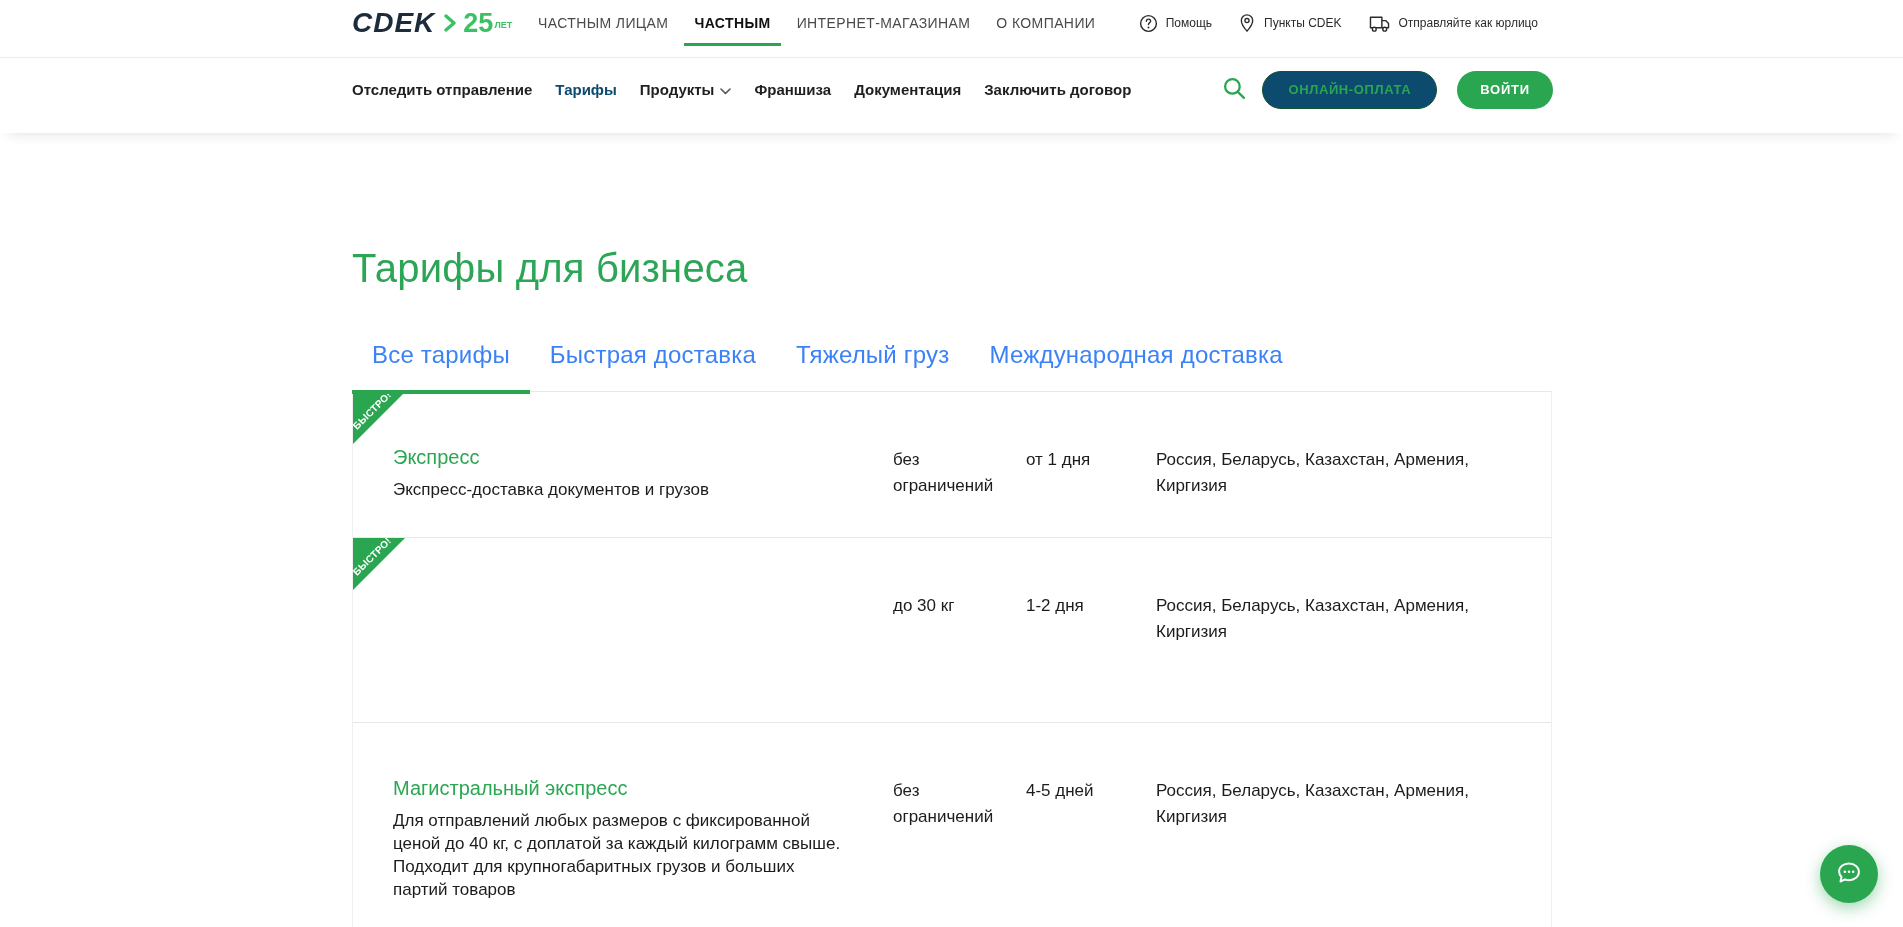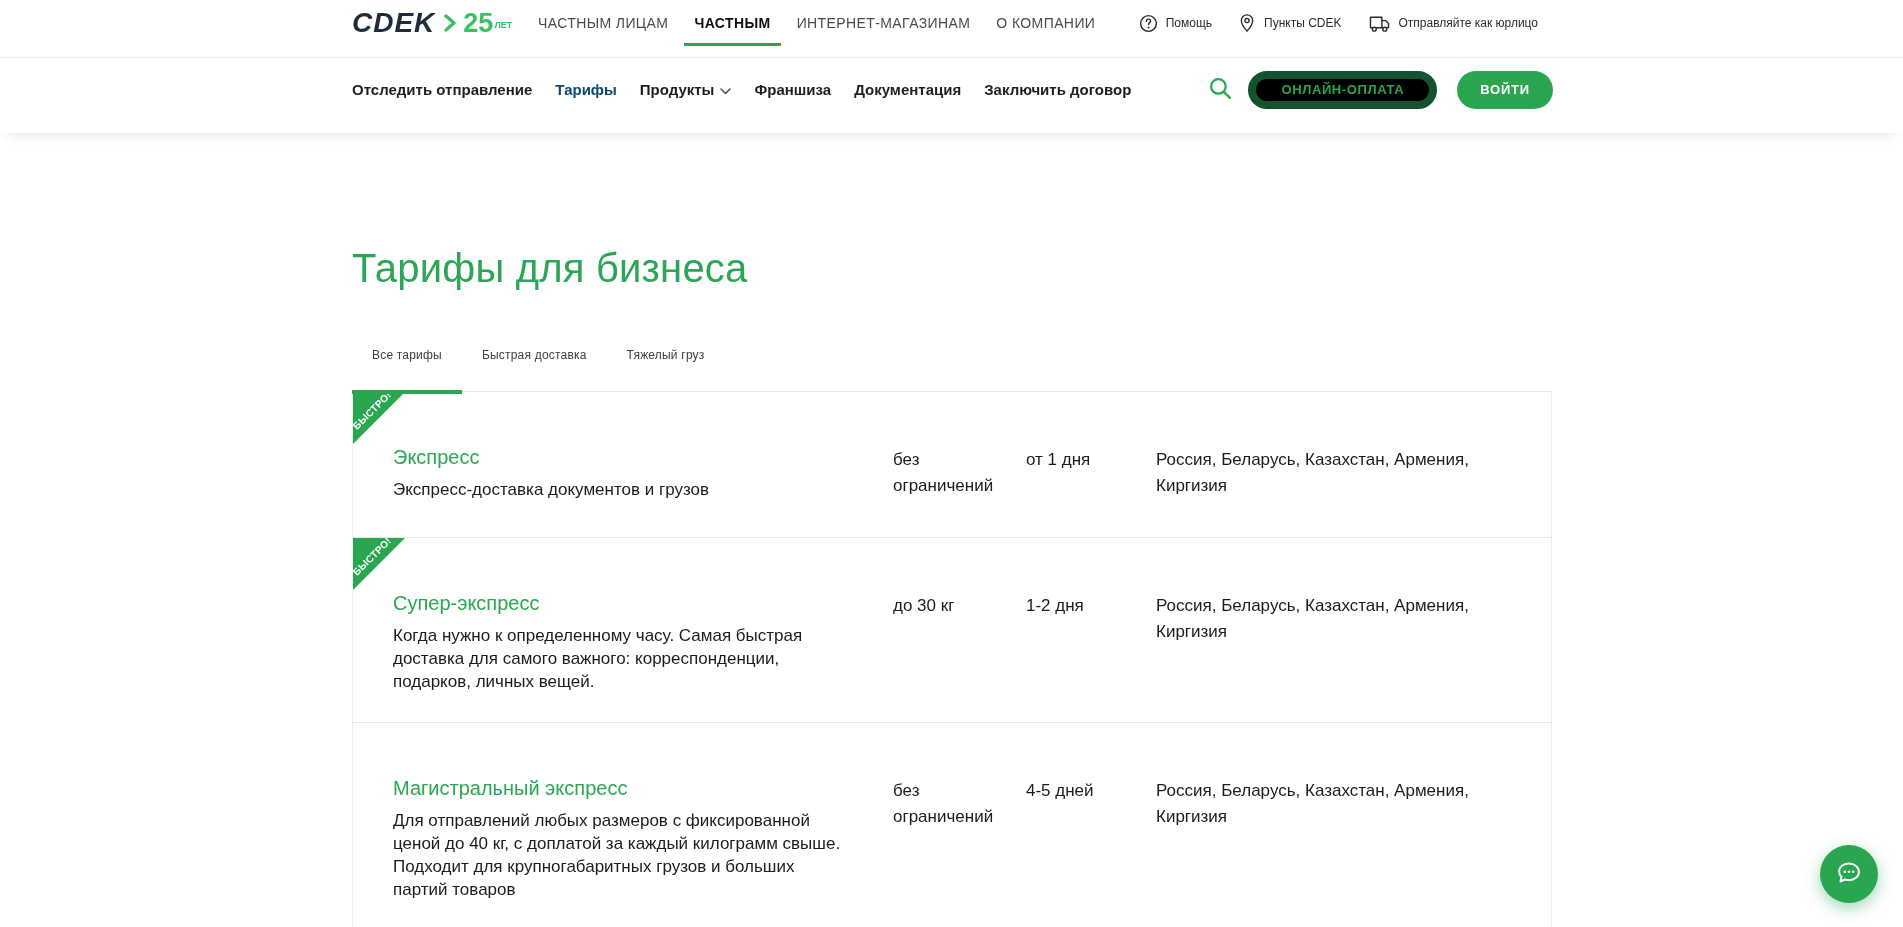--- a/index.html
+++ b/index.html
@@ -71,42 +71,42 @@
   .subnav-right {
     position:absolute; right:350px; top:0; height:100%;
     display:flex; align-items:center;
   }
   .search-btn {
     background:none; border:none; cursor:pointer;
     display:flex; align-items:center; margin-right:13px; padding:2px;
   }
   .online-btn {
     height:38px; padding:0 25px; margin-right:20px;
-    border:8px solid #14532d; border-radius:19px; background:#000000;
+    border:1px solid #14532d; border-radius:19px; background:#0c4a6e;
     color:#2aa651; font-size:13px; font-weight:700; letter-spacing:.6px;
     font-family:inherit; cursor:pointer; display:flex; align-items:center;
   }
   .login-btn {
     height:38px; padding:0 23px;
     border:none; border-radius:19px; background:#2aa651;
     color:#fff; font-size:13px; font-weight:700; letter-spacing:.8px;
     font-family:inherit; cursor:pointer; display:flex; align-items:center;
   }
 
   
   .page-title {
     position:absolute; left:352px; top:246px;
     font-size:40px; font-weight:400; color:#2ca556; letter-spacing:.2px;
   }
   .tabs {
     position:absolute; left:352px; top:344px; display:flex; z-index:5;
   }
   .tab {
-    padding:0 20px 26px 20px; font-size:12px; line-height:22px;
-    color:#404040; cursor:pointer; position:relative; letter-spacing:.2px;
+    padding:0 20px 26px 20px; font-size:24px; line-height:22px;
+    color:#3b82f6; cursor:pointer; position:relative; letter-spacing:.2px;
   }
   .tab.active::after {
     content:""; position:absolute; left:0; bottom:-2px;
     width:100%; height:4px; background:#2aa651;
   }
   .tariff-table {
     position:absolute; left:352px; top:391px; width:1200px;
     border-top:1px solid #e8e8e8;
     border-left:1px solid #efefef; border-right:1px solid #efefef;
     background:#fff;
@@ -232,44 +232,41 @@
     <button class="login-btn">ВОЙТИ</button>
   </div>
 </div>
 
 <h1 class="page-title">Тарифы для бизнеса</h1>
 
 <div class="tabs">
   <div class="tab active">Все тарифы</div>
   <div class="tab">Быстрая доставка</div>
   <div class="tab">Тяжелый груз</div>
+  <div class="tab">Международная доставка</div>
 </div>
 
 <section class="tariff-table">
 
   <div class="row row-1">
     <div class="ribbon">
       <span>БЫСТРО!</span>
     </div>
     <div class="cell-main">
       <a class="tariff-name">Экспресс</a>
       <p class="tariff-desc">Экспресс-доставка документов и грузов</p>
     </div>
     <div class="cell-weight">без ограничений</div>
     <div class="cell-term">от 1 дня</div>
     <div class="cell-regions">Россия, Беларусь, Казахстан, Армения, Киргизия</div>
   </div>
 
   <div class="row row-2">
     <div class="ribbon">
       <span>БЫСТРО!</span>
-    </div>
-    <div class="cell-main">
-      <a class="tariff-name">Супер-экспресс</a>
-      <p class="tariff-desc">Когда нужно к определенному часу. Самая быстрая доставка для самого важного: корреспонденции, подарков, личных вещей.</p>
     </div>
     <div class="cell-weight">до 30 кг</div>
     <div class="cell-term">1-2 дня</div>
     <div class="cell-regions">Россия, Беларусь, Казахстан, Армения, Киргизия</div>
   </div>
 
   <div class="row row-3">
     <div class="cell-main">
       <a class="tariff-name">Магистральный экспресс</a>
       <p class="tariff-desc">Для отправлений любых размеров с фиксированной ценой до 40 кг, с доплатой за каждый килограмм свыше. Подходит для крупногабаритных грузов и больших партий товаров</p>

